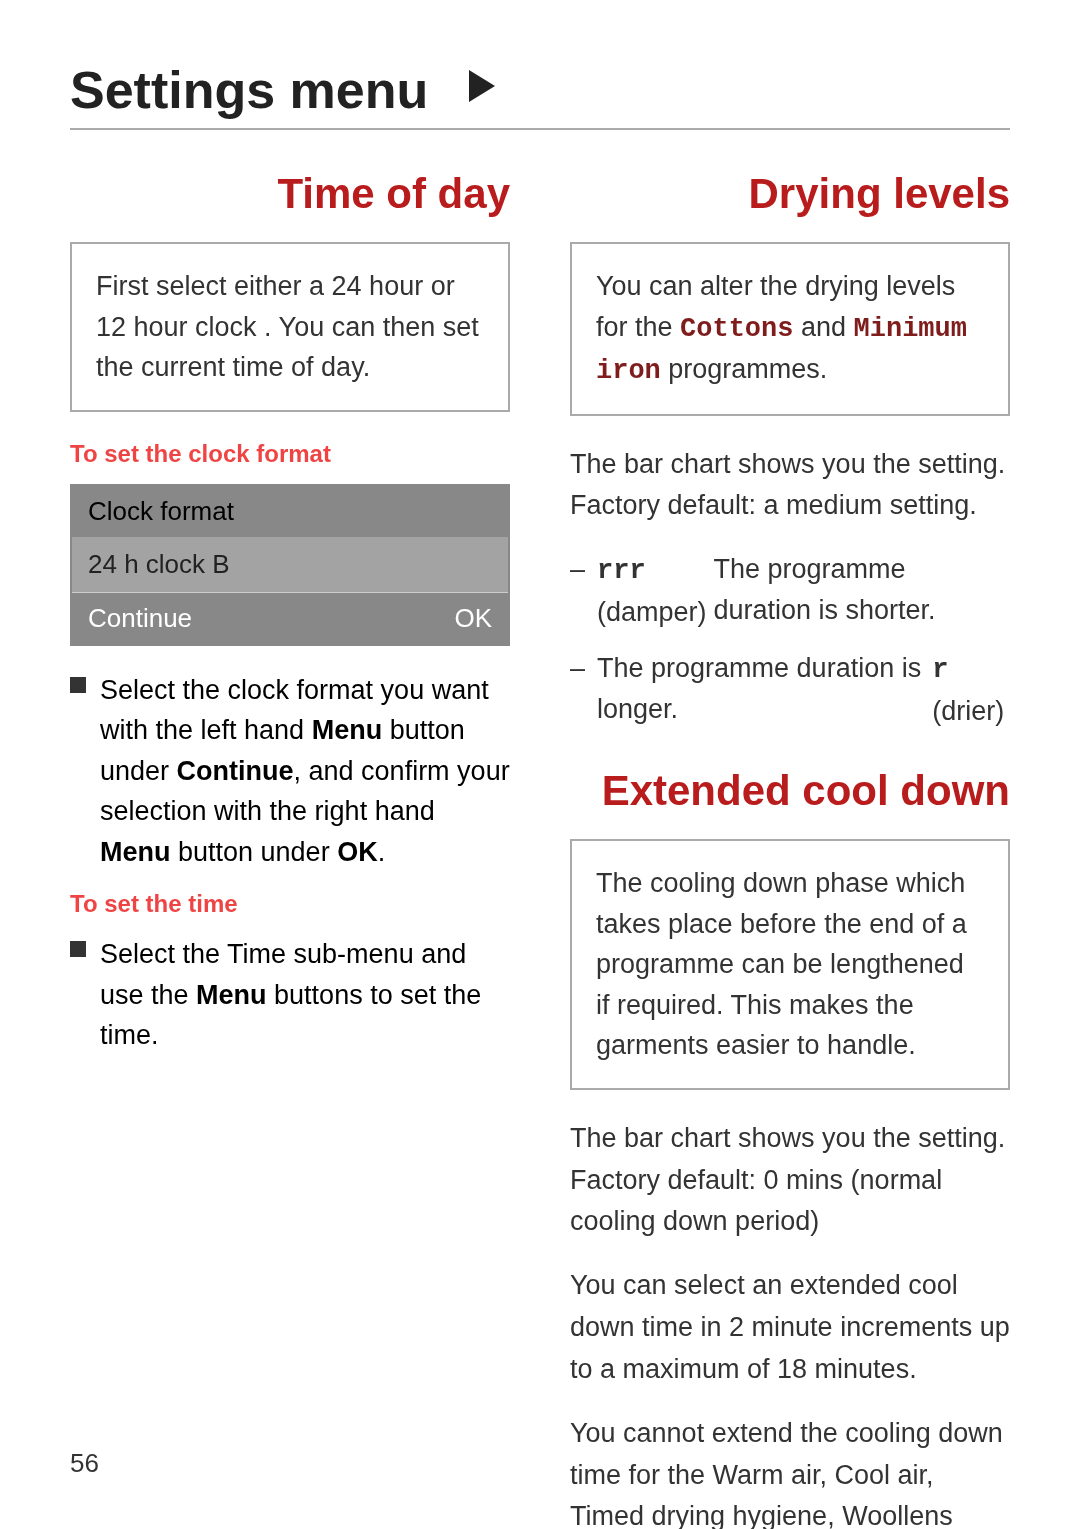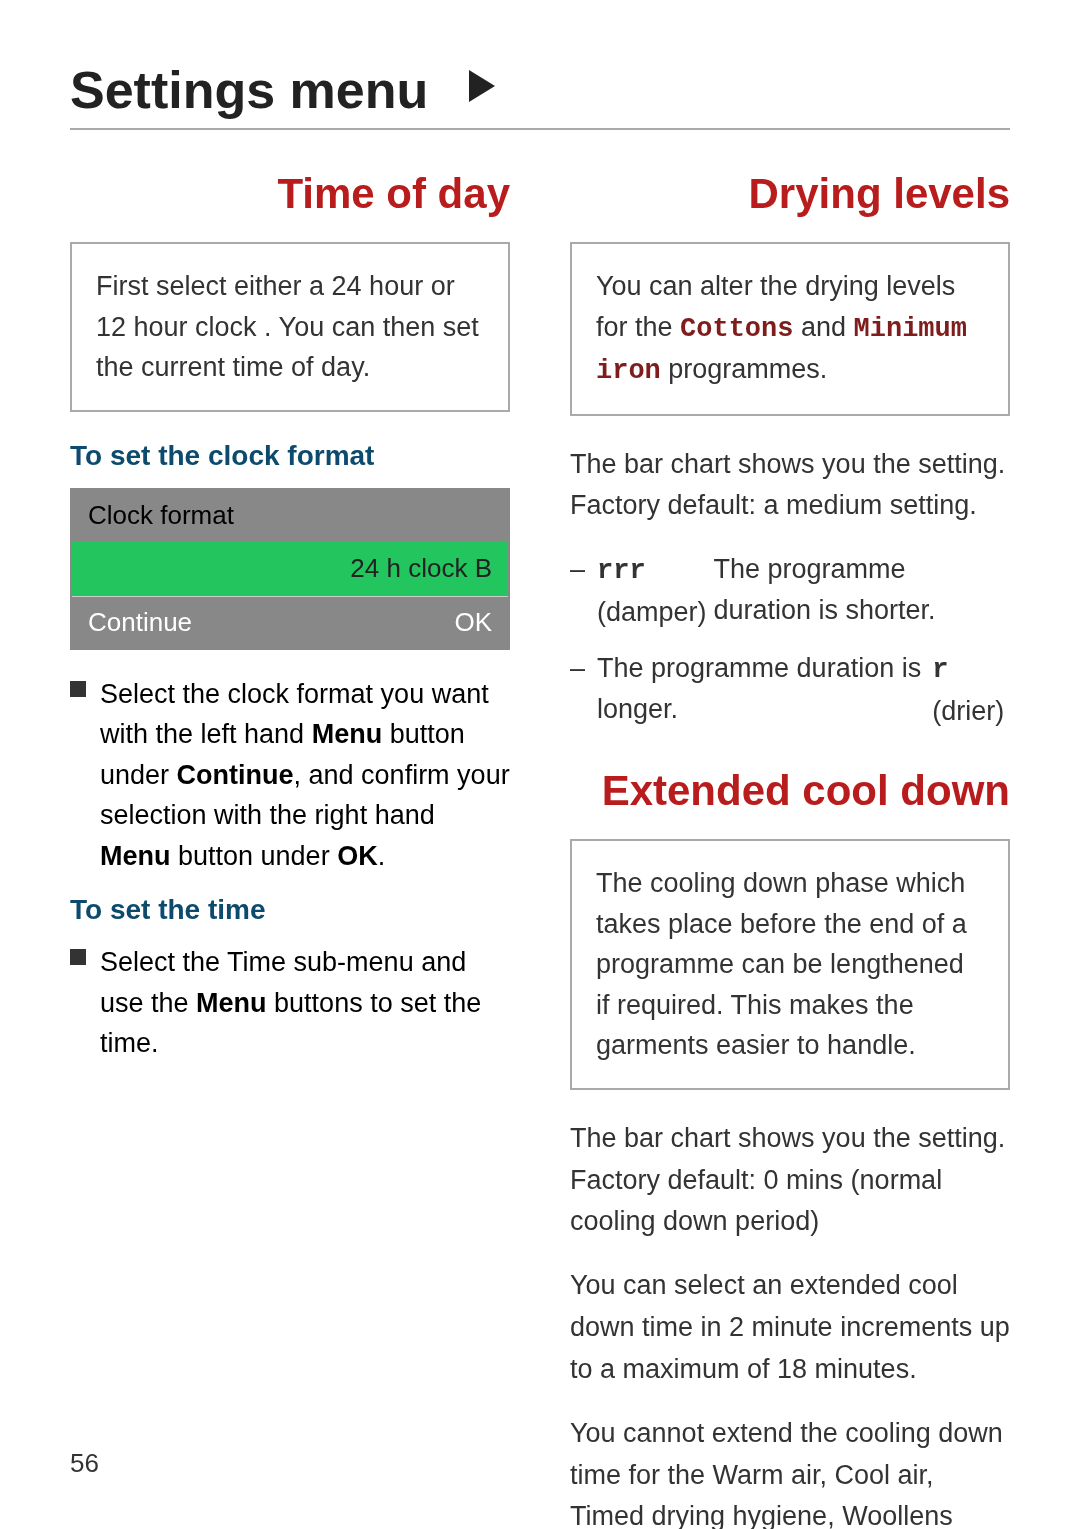--- a/index.html
+++ b/index.html
@@ -74,45 +74,44 @@
     }
 
     .info-box .highlight {
       font-family: Liberation Mono, monospace;
       font-weight: bold;
       color: #7f1d1d;
     }
 
     .subsection-title {
       font-weight: bold;
-      font-size: 28px;
+      font-size: 24px;
       margin-bottom: 16px;
-      color: #0c4a6e;
+      color: #ef4444;
     }
 
     
     .clock-widget {
       border: 2px solid #888888;
       margin-bottom: 24px;
       font-size: 26px;
     }
 
     .clock-widget-header {
       background: #888888;
       color: #000000;
       padding: 10px 16px;
       font-size: 26px;
     }
 
     .clock-widget-row {
       padding: 12px 16px;
-      background: #22c55e;
+      background: #a3a3a3;
       color: #222222;
       border-bottom: 1px solid #cccccc;
-      text-align: right;
     }
 
     .clock-widget-footer {
       display: flex;
       justify-content: space-between;
       align-items: center;
       padding: 10px 16px;
       background: #888888;
       color: #ffffff;
     }

